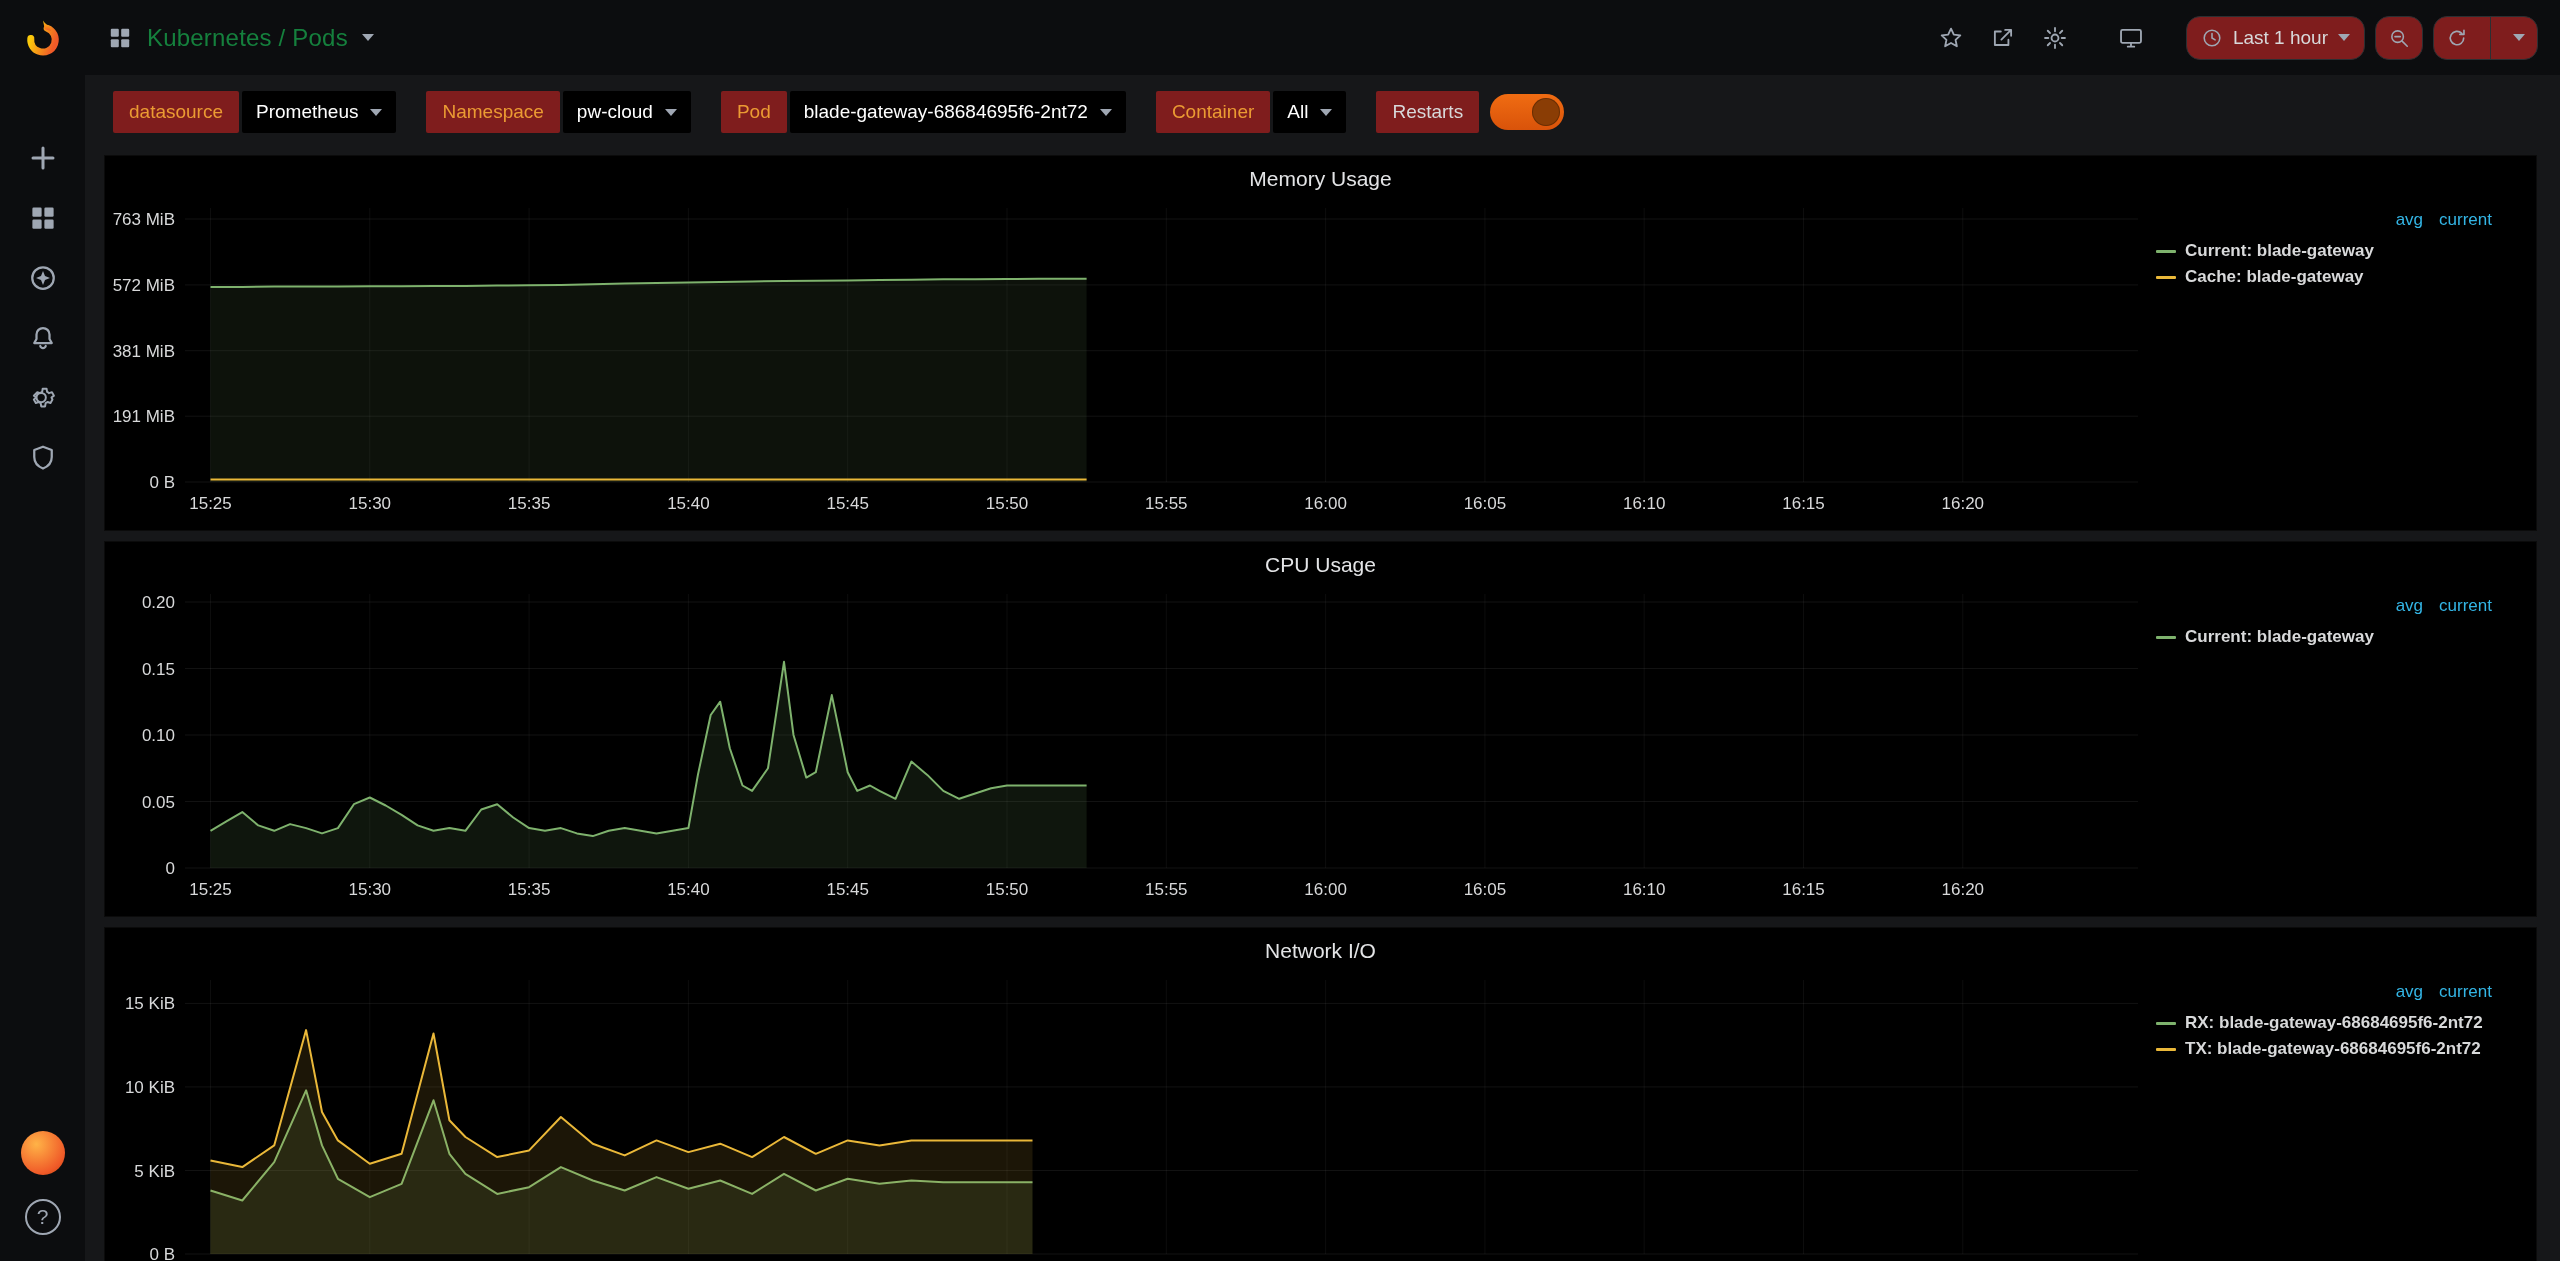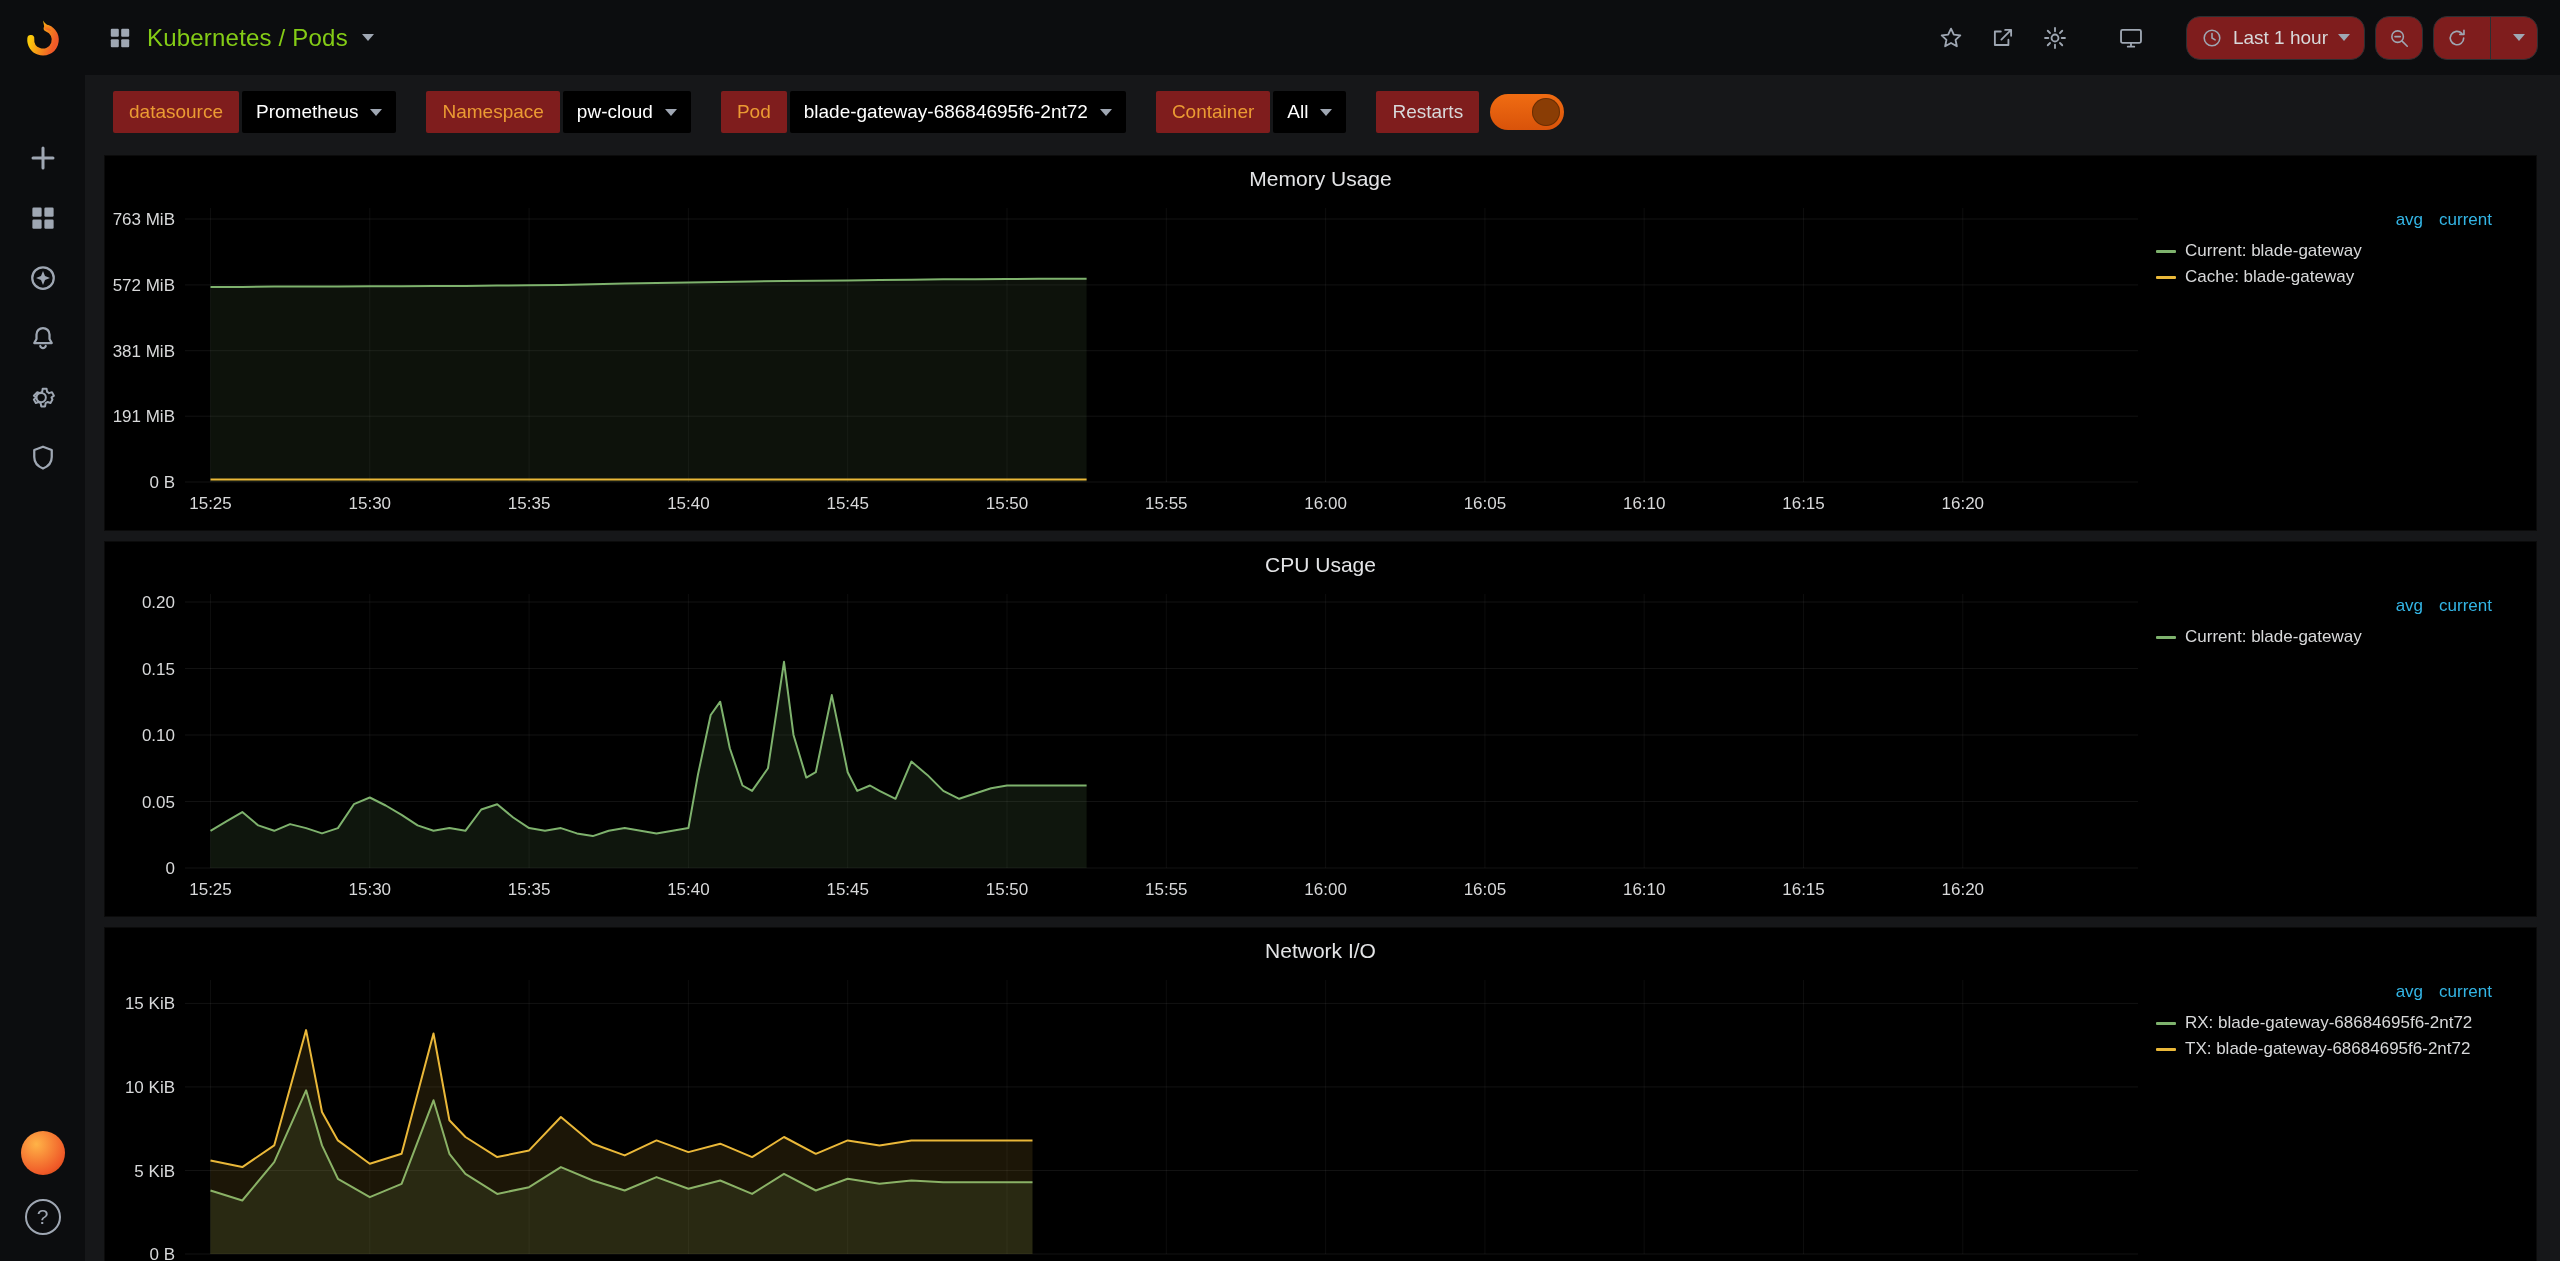--- a/index.html
+++ b/index.html
@@ -29,21 +29,21 @@
     width:36px; height:36px; border-radius:50%; border:2px solid #9fa7b3;
     color:#9fa7b3; font-size:21px; display:flex; align-items:center; justify-content:center; cursor:pointer;
   }
   
   .header {
     position:fixed; left:85px; right:0; top:0; height:75px; background:#0c0d0f; z-index:15;
     display:flex; align-items:center; padding:0 22px;
   }
   .dash-nav { display:flex; align-items:center; gap:14px; cursor:pointer; }
   .dash-nav svg { width:26px; height:26px; color:#9fa7b3; }
-  .dash-title { font-size:24px; color:#84cc16; font-weight:400; letter-spacing:0.2px; }
+  .dash-title { font-size:24px; color:#15803d; font-weight:400; letter-spacing:0.2px; }
   .caret-down {
     width:0; height:0; display:inline-block;
     border-left:6px solid transparent; border-right:6px solid transparent; border-top:7px solid #9fa7b3;
   }
   .header-right { margin-left:auto; display:flex; align-items:center; gap:10px; }
   .hdr-icon {
     width:42px; height:42px; display:flex; align-items:center; justify-content:center;
     color:#9fa7b3; cursor:pointer;
   }
   .hdr-icon svg { width:26px; height:26px; }
@@ -86,21 +86,21 @@
   .panel:first-of-type { margin-top:10px; }
   .panel-title {
     height:32px; text-align:center; font-size:21px; color:#e3e4e6; cursor:pointer;
     line-height:30px;
   }
   .panel-body { display:flex; height:calc(100% - 32px); }
   .chart { flex:1 1 auto; min-width:0; height:100%; }
   .legend { width:380px; flex:0 0 380px; padding:14px 36px 0 8px; font-size:17px; }
   .legend-head { display:flex; justify-content:flex-end; gap:16px; margin-bottom:8px; }
   .legend-sort { color:#33b5e5; cursor:pointer; }
-  .legend-item { display:flex; align-items:center; gap:9px; height:26px; cursor:pointer; white-space:nowrap; }
+  .legend-item { display:flex; align-items:center; gap:9px; height:26px; cursor:pointer; white-space:nowrap;font-weight:bold; }
   .legend-swatch { display:inline-block; width:20px; height:3px; border-radius:1px; flex:0 0 20px; }
   .legend-name { color:#d8d9da; }
 </style>
 </head>
 <body>
 
 <nav class="sidebar">
   <div class="logo-box">
     <svg viewBox="0 0 48 48" width="42" height="42">
       <defs>

